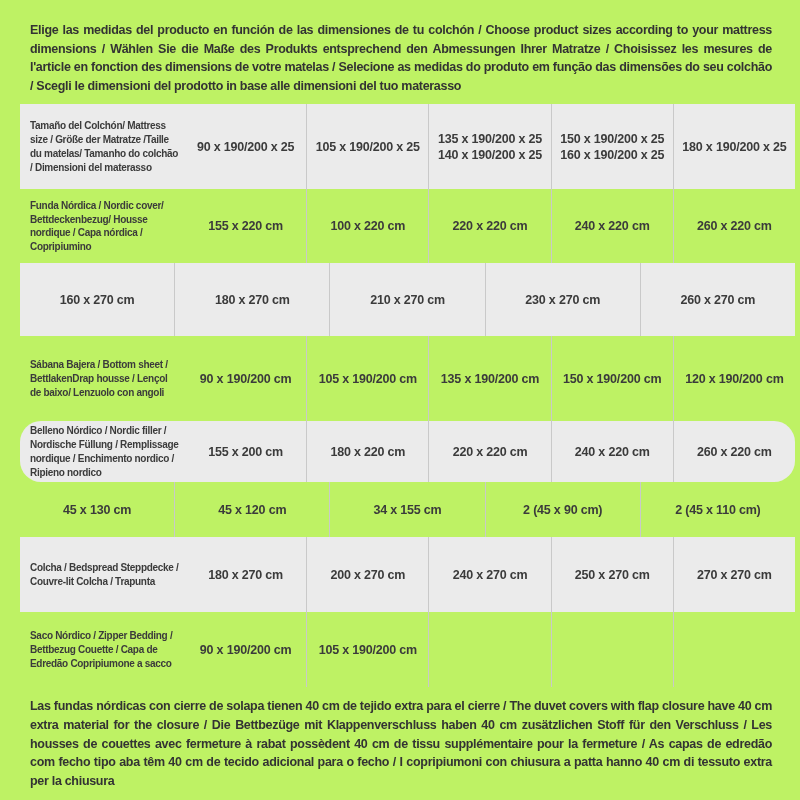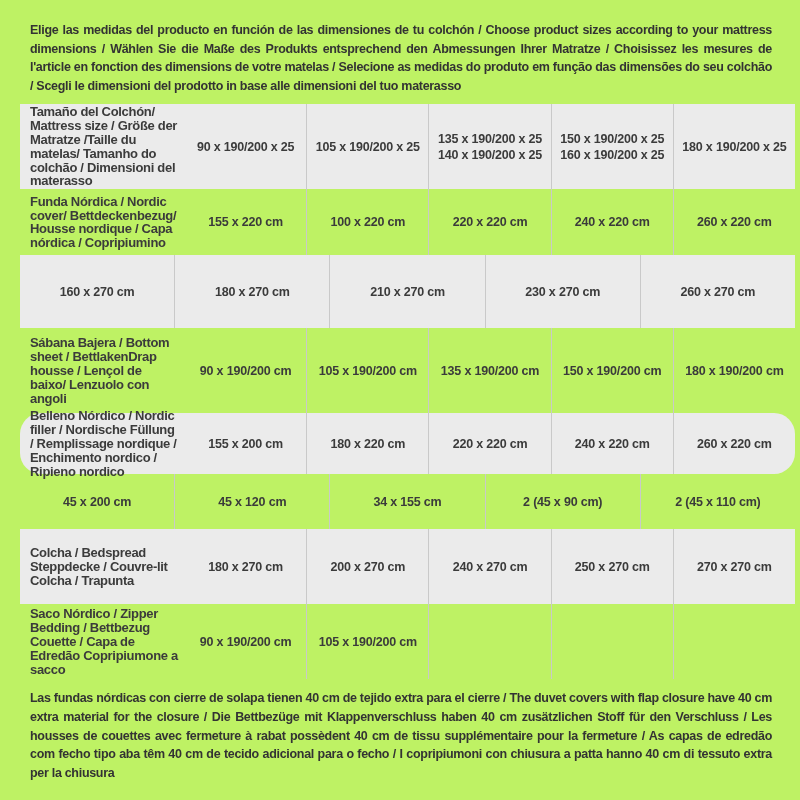--- a/index.html
+++ b/index.html
@@ -30,35 +30,35 @@
   .size-table {
     margin: 9px 5px 0 20px;
     width: 775px;
   }
   .trow {
     display: flex;
     align-items: stretch;
   }
   .trow.shade { background: var(--shade, #ebebeb); }
   .trow:nth-child(1) { height: 85px; }
-  .trow:nth-child(2) { height: 66px; }
+  .trow:nth-child(2) { height: 74px; justify-content: flex-end; }
   .trow:nth-child(3) { height: 73px; }
   .trow:nth-child(4) { height: 85px; }
   .trow:nth-child(5) { height: 61px; border-radius: 21px; }
   .trow:nth-child(6) { height: 55px; }
   .trow:nth-child(7) { height: 75px; }
   .trow:nth-child(8) { height: 75px; }
   .label-cell {
     width: 165px;
     box-sizing: border-box;
     padding-left: 10px;
     padding-right: 6px;
     display: flex;
     align-items: center;
-    font-size: 13px;
+    font-size: 10px;
     font-weight: 700;
     letter-spacing: -0.3px;
     line-height: 13.8px;
     color: #3b3b3b;
   }
   .val-cell {
     flex: 1 1 0;
     display: flex;
     align-items: center;
     justify-content: center;
@@ -155,21 +155,21 @@
       <div class="val-cell">
           <span>105 x 190/200 cm</span>
         </div>
       <div class="val-cell">
           <span>135 x 190/200 cm</span>
         </div>
       <div class="val-cell">
           <span>150 x 190/200 cm</span>
         </div>
       <div class="val-cell">
-          <span>180 x 190/200 cm</span>
+          <span>120 x 190/200 cm</span>
         </div>
     </div>
 
     <div class="trow shade">
       <div class="label-cell">Belleno Nórdico / Nordic filler / Nordische Füllung / Remplissage nordique / Enchimento nordico / Ripieno nordico</div>
       <div class="val-cell">
           <span>155 x 200 cm</span>
         </div>
       <div class="val-cell">
           <span>180 x 220 cm</span>
@@ -180,21 +180,21 @@
       <div class="val-cell">
           <span>240 x 220 cm</span>
         </div>
       <div class="val-cell">
           <span>260 x 220 cm</span>
         </div>
     </div>
 
     <div class="trow">
       <div class="val-cell">
-          <span>45 x 200 cm</span>
+          <span>45 x 130 cm</span>
         </div>
       <div class="val-cell">
           <span>45 x 120 cm</span>
         </div>
       <div class="val-cell">
           <span>34 x 155 cm</span>
         </div>
       <div class="val-cell">
           <span>2 (45 x 90 cm)</span>
         </div>

